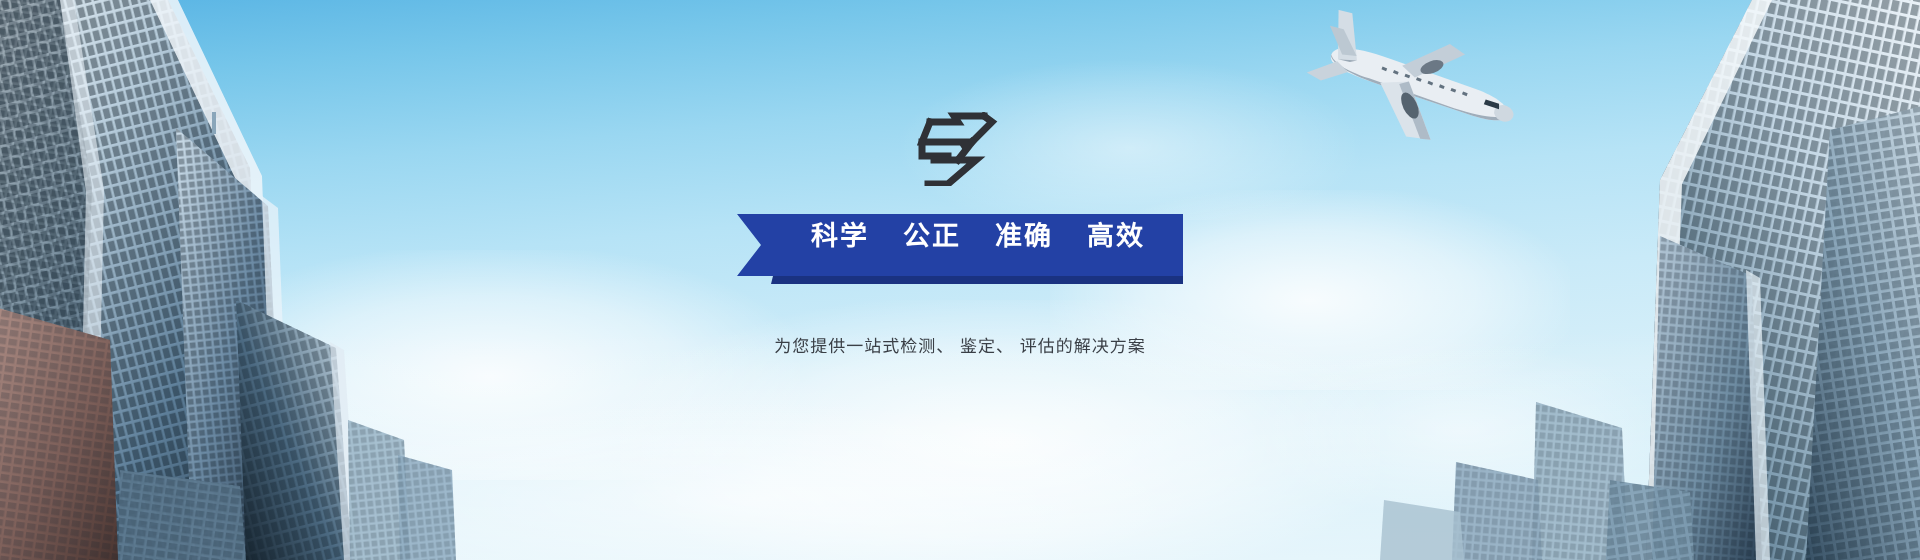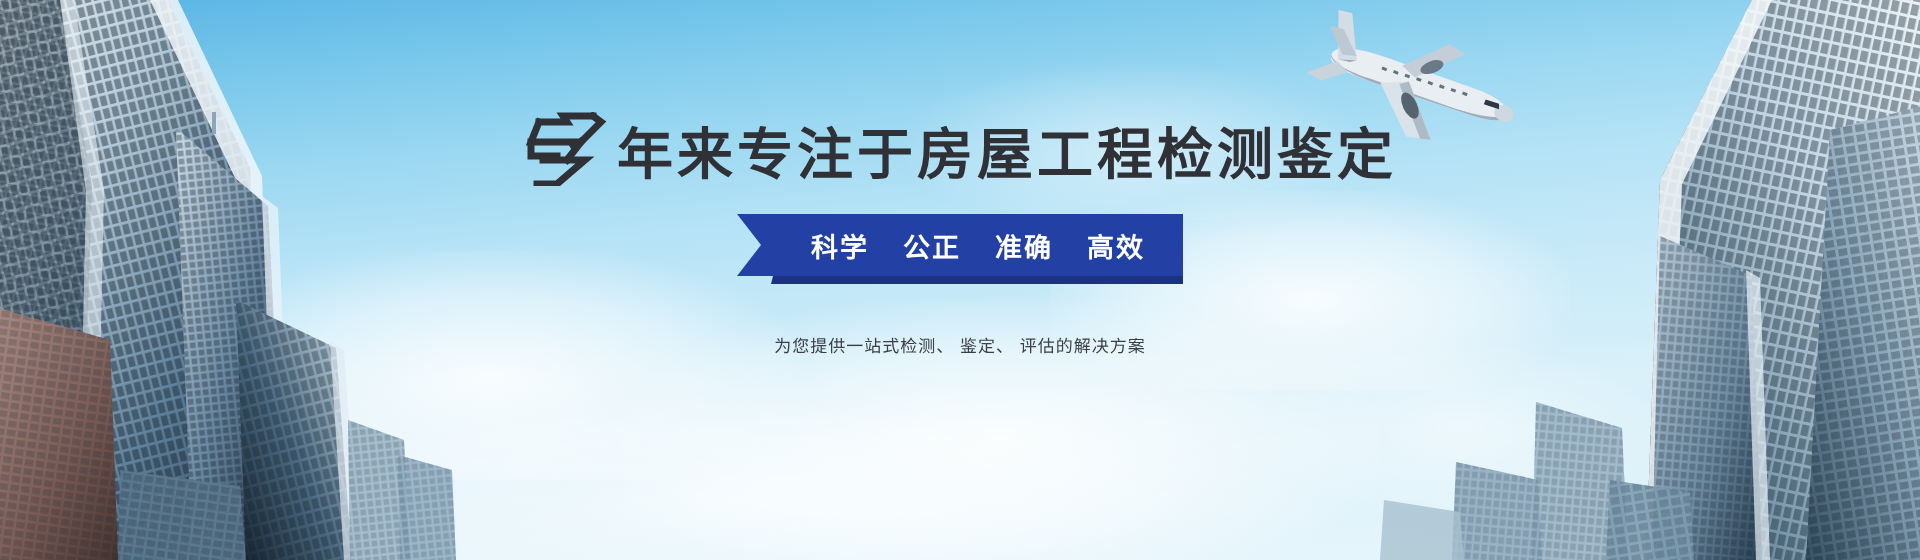--- a/index.html
+++ b/index.html
@@ -79,21 +79,21 @@
   }
 
   .ribbon-wrap {
     position:relative;
     margin-top:28px;
     width:446px; height:70px;
   }
   .ribbon-svg { position:absolute; left:0; top:0; }
   .ribbon-items {
     position:absolute; left:0; top:0; width:446px; height:62px;
-    display:flex; align-items:center; justify-content:center;
+    display:flex; align-items:flex-start; justify-content:center;
     gap:34px;
     padding-left:36px;
   }
   .ribbon-item {
     color:#ffffff;
     font-size:27px;
     font-weight:bold;
     letter-spacing:2px;
     white-space:nowrap;
   }
@@ -284,21 +284,20 @@
         <g fill="none" stroke="#2f3136" stroke-width="7" stroke-linejoin="miter" stroke-linecap="square">
           <path d="M16,10 L44,10 L40,4 L70,4"></path>
           <path d="M16,10 L8,30 L58,30 L78,10 L70,4"></path>
           <path d="M8,30 L8,44 L34,44"></path>
           <path d="M58,30 L44,48"></path>
           <path d="M20,48 L62,48 L34,72 L14,72"></path>
         </g>
         <path d="M44,30 L58,30 L50,40 Z" fill="#2f3136"></path>
       </svg>
 
-      <div class="headline-text">年来专注于房屋工程检测鉴定</div>
     </div>
 
     <div class="ribbon-wrap">
       <svg class="ribbon-svg" width="446" height="70" viewBox="0 0 446 70">
 
         <polygon points="0,0 446,0 446,62 36,62 0,62 24,31" fill="#2341a5"></polygon>
         <polygon points="36,62 446,62 446,70 34,70" fill="#1a3281"></polygon>
       </svg>
       <div class="ribbon-items">
         <span class="ribbon-item">科学</span>

